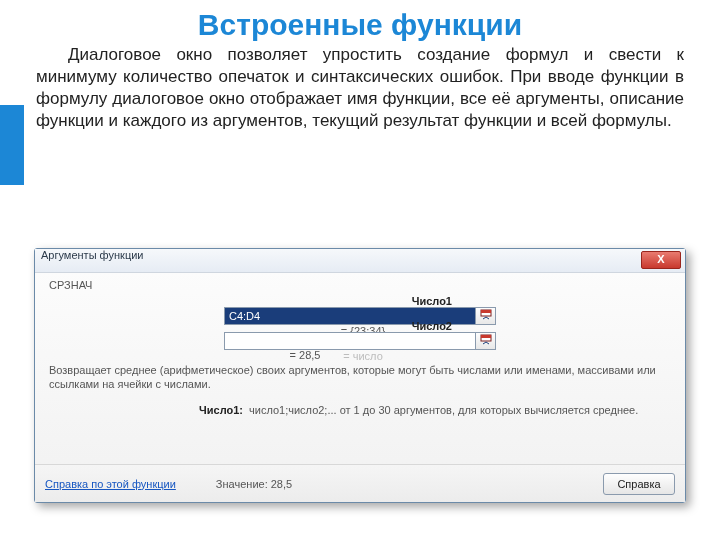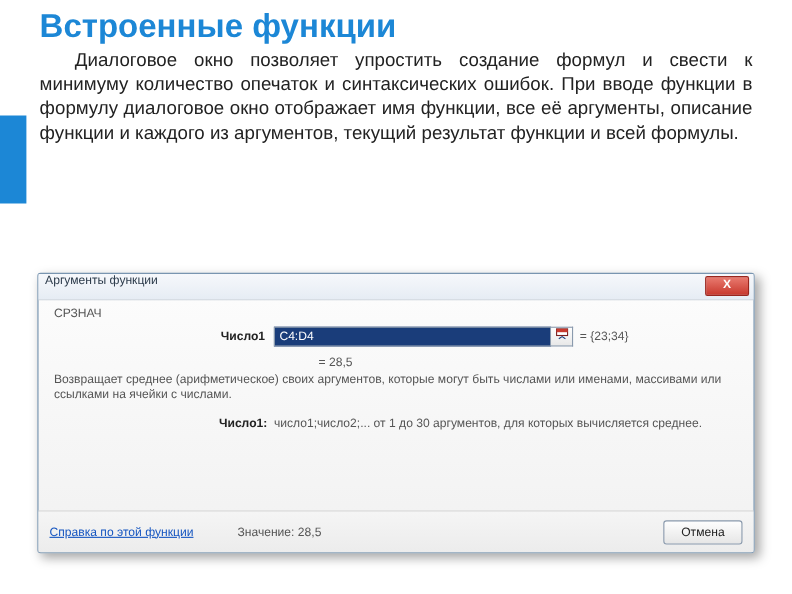--- a/index.html
+++ b/index.html
@@ -20,20 +20,21 @@
     height: 80px;
     background: #1c87d6;
   }
   .content {
     padding: 8px 36px 0 36px;
   }
   h1.title {
     color: #1c87d6;
     font-size: 30px;
     margin: 0 0 2px 0;
+    text-align: center;
     font-weight: bold;
   }
   p.intro {
     font-size: 17px;
     color: #222;
     margin: 0;
     text-align: justify;
     text-indent: 32px;
     line-height: 1.3;
   }
@@ -82,20 +83,21 @@
     padding: 6px 10px 0 14px;
   }
   .args {
     padding: 4px 14px 0 14px;
   }
   .arg-row {
     display: flex;
     align-items: center;
     height: 22px;
     margin-bottom: 3px;
+    flex-direction: column;
   }
   .arg-label {
     width: 200px;
     text-align: right;
     font-size: 11px;
     font-weight: bold;
     color: #222;
     padding-right: 8px;
   }
   .arg-input-wrap {
@@ -222,30 +224,46 @@
                 <rect x="1" y="1" width="10" height="6" fill="#fff" stroke="#7a1f1f"></rect>
                 <rect x="1" y="1" width="10" height="3" fill="#c8392e"></rect>
                 <path d="M3 10 L6 8 L9 10" fill="none" stroke="#1a3d7a"></path>
               </svg>
           </span>
         </div>
       </div>
       <div class="arg-eq">= {23;34}</div>
     </div>
 
+    <div class="arg-row">
+      <div class="arg-label">Число2</div>
+      <div class="arg-input-wrap">
+        <input class="arg-input" value="" style="">
+        <div class="ref-btn">
+          <span>
+            <svg viewBox="0 0 12 12">
+                <rect x="1" y="1" width="10" height="6" fill="#fff" stroke="#7a1f1f"></rect>
+                <rect x="1" y="1" width="10" height="3" fill="#c8392e"></rect>
+                <path d="M3 10 L6 8 L9 10" fill="none" stroke="#1a3d7a"></path>
+              </svg>
+          </span>
+        </div>
+      </div>
+      <div class="arg-eq dim">= число</div>
+    </div>
   </div>
 
   <div class="result-line">= 28,5</div>
 
   <div class="desc">Возвращает среднее (арифметическое) своих аргументов, которые могут быть числами или именами, массивами или ссылками на ячейки с числами.</div>
 
   <div class="arg-help">
     <div class="arg-help-label">Число1:</div>
     <div class="arg-help-text">число1;число2;... от 1 до 30 аргументов, для которых вычисляется среднее.</div>
   </div>
 
   <div class="bottom">
     <a class="help-link">Справка по этой функции</a>
     <span class="value-label">Значение: 28,5</span>
     <div class="spacer"></div>
-    <button class="btn">Отмена</button>
+    <button class="btn">Справка</button>
   </div>
 </div>
 
 </body></html>

